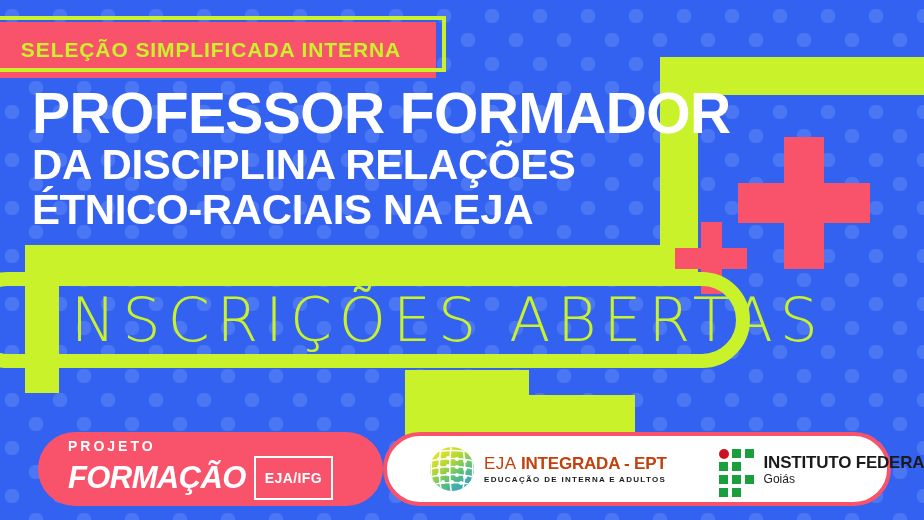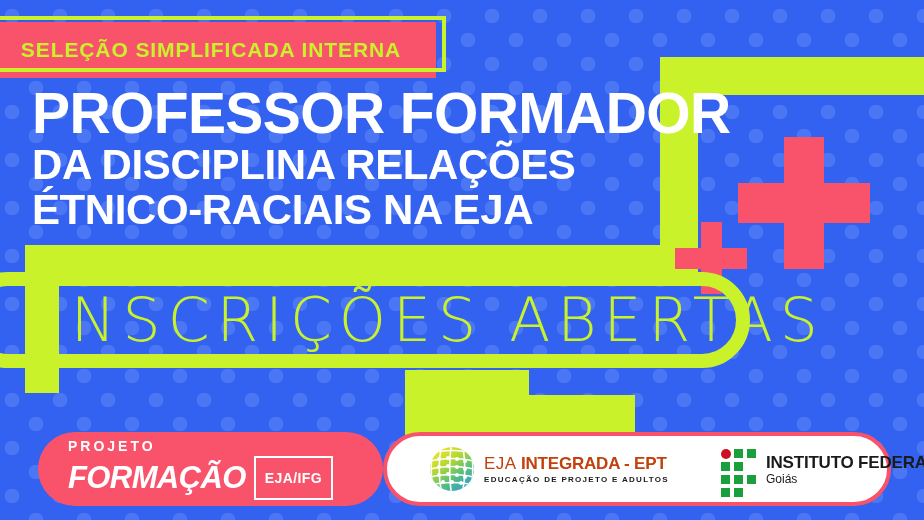--- a/index.html
+++ b/index.html
@@ -238,21 +238,21 @@
             <circle cx="28" cy="29" r="2"></circle>
               <circle cx="36" cy="31" r="2"></circle>
             <circle cx="14" cy="36" r="2"></circle>
               <circle cx="23" cy="36" r="2"></circle>
             <circle cx="32" cy="37" r="2"></circle>
           </g>
         </svg>
       </div>
       <div class="eja-txt">
         <div class="eja-line1"><span class="eja-light">EJA </span><span class="eja-bold">INTEGRADA - EPT</span></div>
-        <div class="eja-line2">EDUCAÇÃO DE PROJETO E ADULTOS</div>
+        <div class="eja-line2">EDUCAÇÃO DE INTERNA E ADULTOS</div>
       </div>
     </div>
 
     <div class="logo-if">
       <div class="if-grid">
         <div class="if-dot" style="left:0px;top:0px;"></div>
         <div class="if-cell" style="left:13px;top:0px;"></div>
         <div class="if-cell" style="left:26px;top:0px;"></div>
         <div class="if-cell" style="left:0px;top:13px;"></div>
         <div class="if-cell" style="left:13px;top:13px;"></div>

